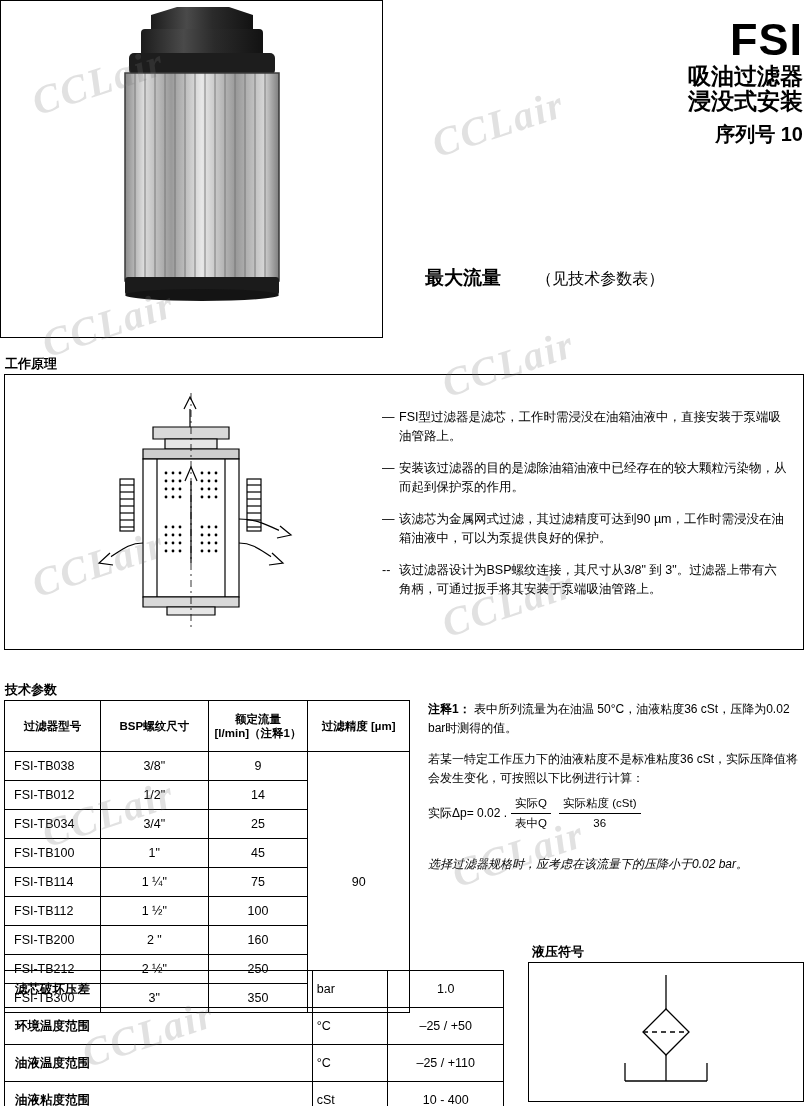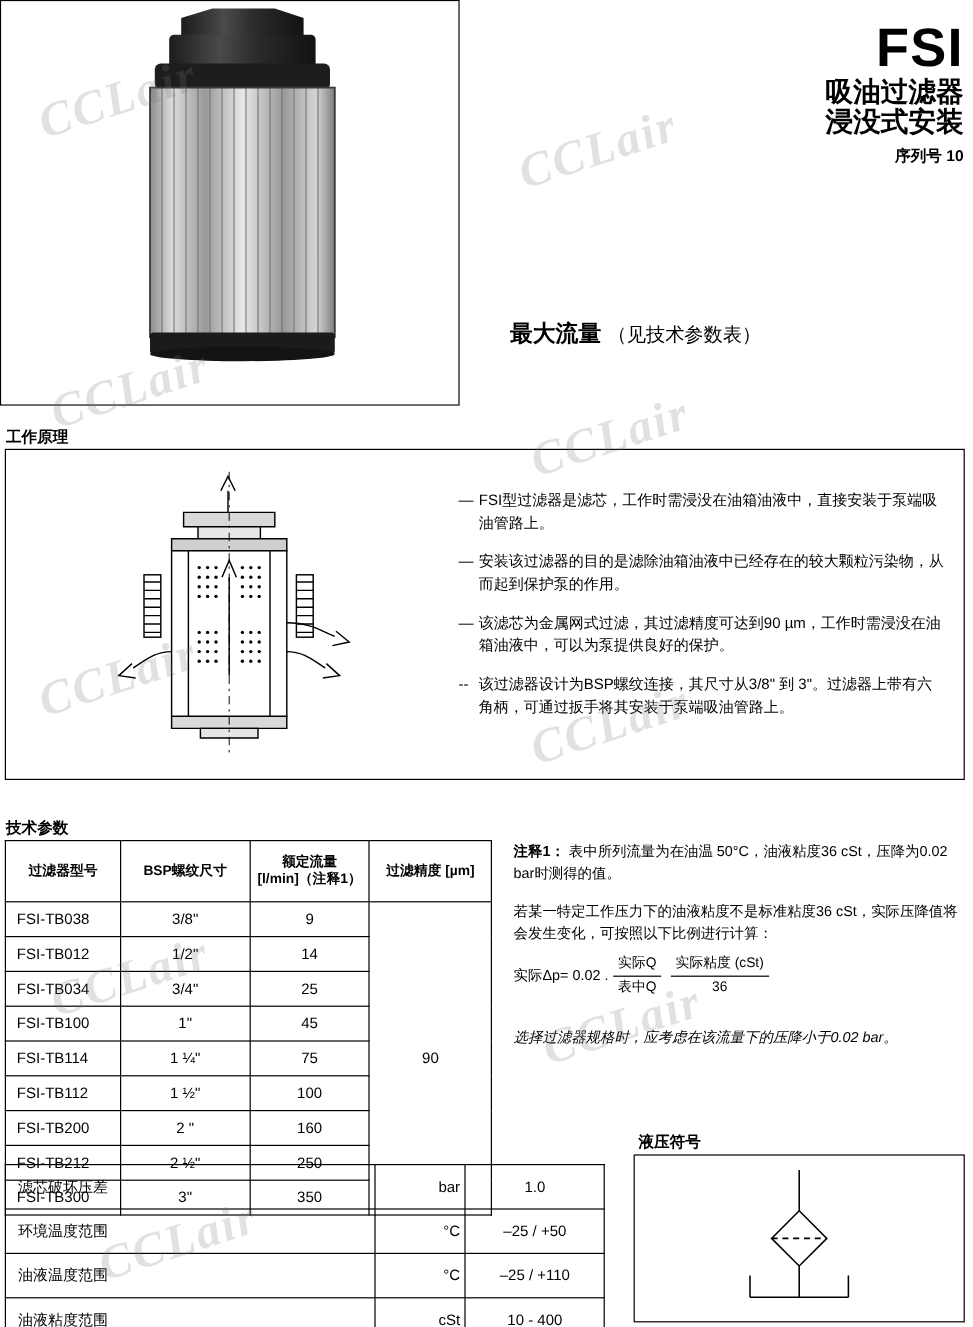--- a/index.html
+++ b/index.html
@@ -28,25 +28,25 @@
   
   #header{position:absolute;left:0;top:0;width:811px;height:345px;}
   #photo-box{
     position:absolute;left:0;top:0;width:383px;height:338px;
     border:1px solid #000;box-sizing:border-box;background:#fff;
     overflow:hidden;
   }
   .title-block{position:absolute;right:8px;top:16px;text-align:right;}
   .fsi{font-size:45px;font-weight:bold;letter-spacing:1px;line-height:48px;font-family:"Liberation Sans",sans-serif;}
   .sub-cn{font-size:23px;font-weight:bold;line-height:25px;}
-  .serial{font-size:13px;font-weight:bold;margin-top:7px;}
+  .serial{font-size:20px;font-weight:bold;margin-top:7px;}
   #maxflow{
     position:absolute;left:425px;top:265px;font-size:19px;font-weight:bold;
   }
-  #maxflow .normal{font-weight:normal;font-size:16px;}
+  #maxflow .normal{font-weight:normal;font-size:16px;margin-left:30px;}
 
   
   .sec-label{font-size:13px;font-weight:bold;text-align:right;}
 
   #principle-label{position:absolute;left:5px;top:355px;}
   #principle-box{
     position:absolute;left:4px;top:374px;width:800px;height:276px;
     border:1px solid #000;box-sizing:border-box;
   }
   #bullets{position:absolute;left:377px;top:33px;width:405px;}
@@ -76,22 +76,22 @@
   .frac{display:inline-block;text-align:center;vertical-align:middle;margin:0 4px;}
   .frac .num{border-bottom:1px solid #000;padding:0 4px;display:block;font-size:11.5px;}
   .frac .den{padding:0 4px;display:block;font-size:11.5px;}
 
   
   #tbl-bot{
     position:absolute;left:4px;top:970px;width:500px;
     border-collapse:collapse;font-size:12.5px;
   }
   #tbl-bot td{border:1px solid #000;height:32px;padding:2px 4px;}
-  #tbl-bot td.lbl{padding-left:10px;width:312px;}
-  #tbl-bot td.unit{text-align:right;width:70px;}
+  #tbl-bot td.lbl{padding-left:10px;width:312px;font-weight:bold;}
+  #tbl-bot td.unit{text-align:left;width:70px;}
   #tbl-bot td.val{text-align:center;width:112px;}
 
   
   #hyd-label{position:absolute;left:532px;top:943px;}
   #hyd-box{
     position:absolute;left:528px;top:962px;width:276px;height:140px;
     border:1px solid #000;box-sizing:border-box;
   }
 </style>
 </head>

